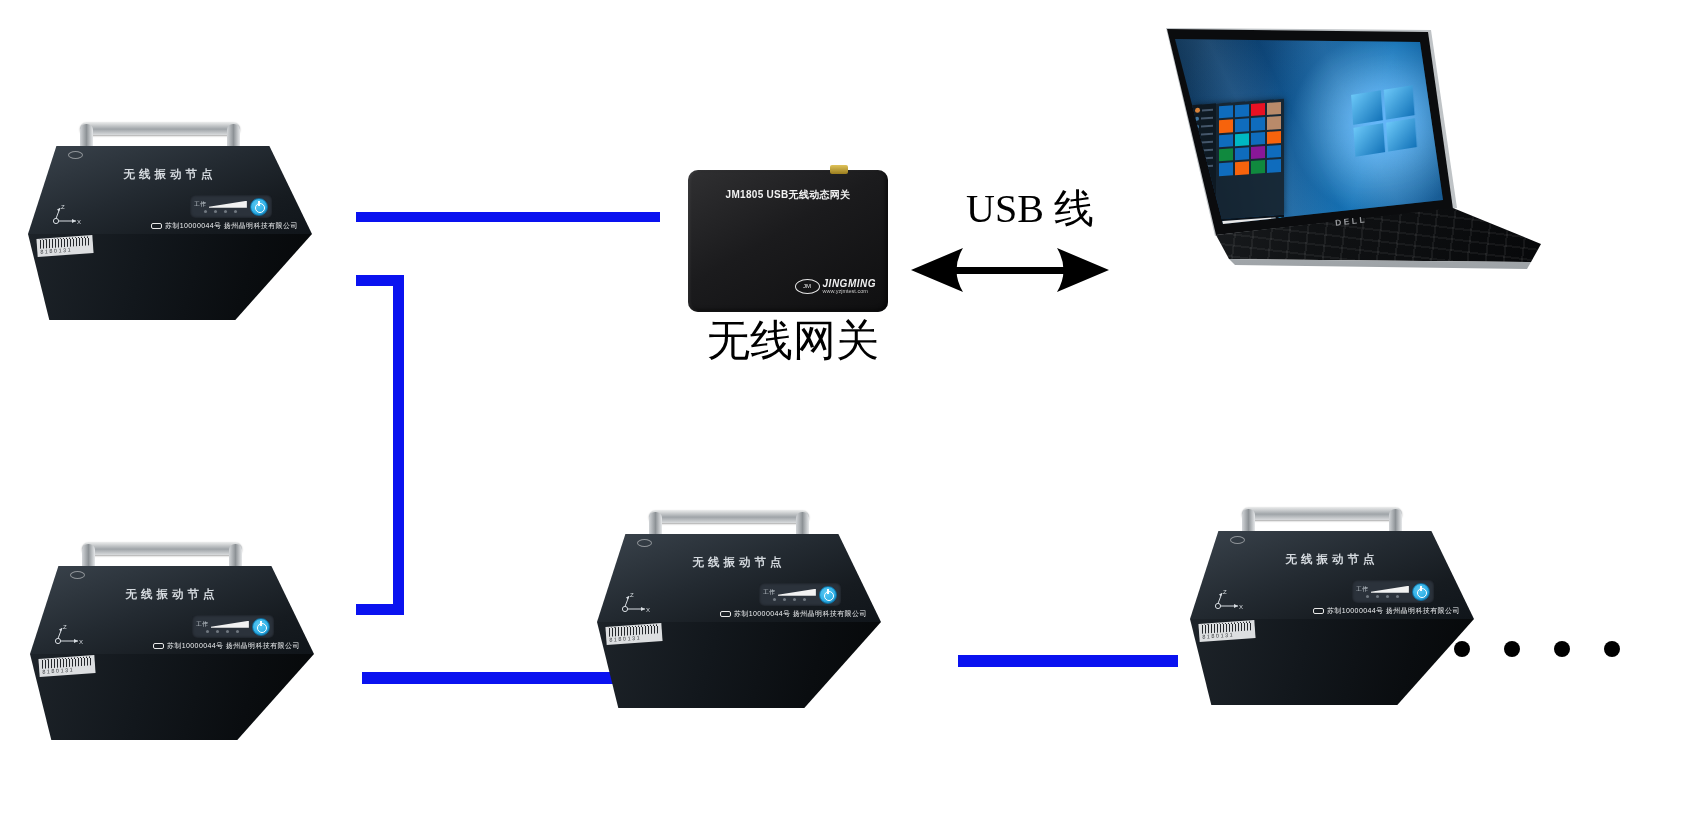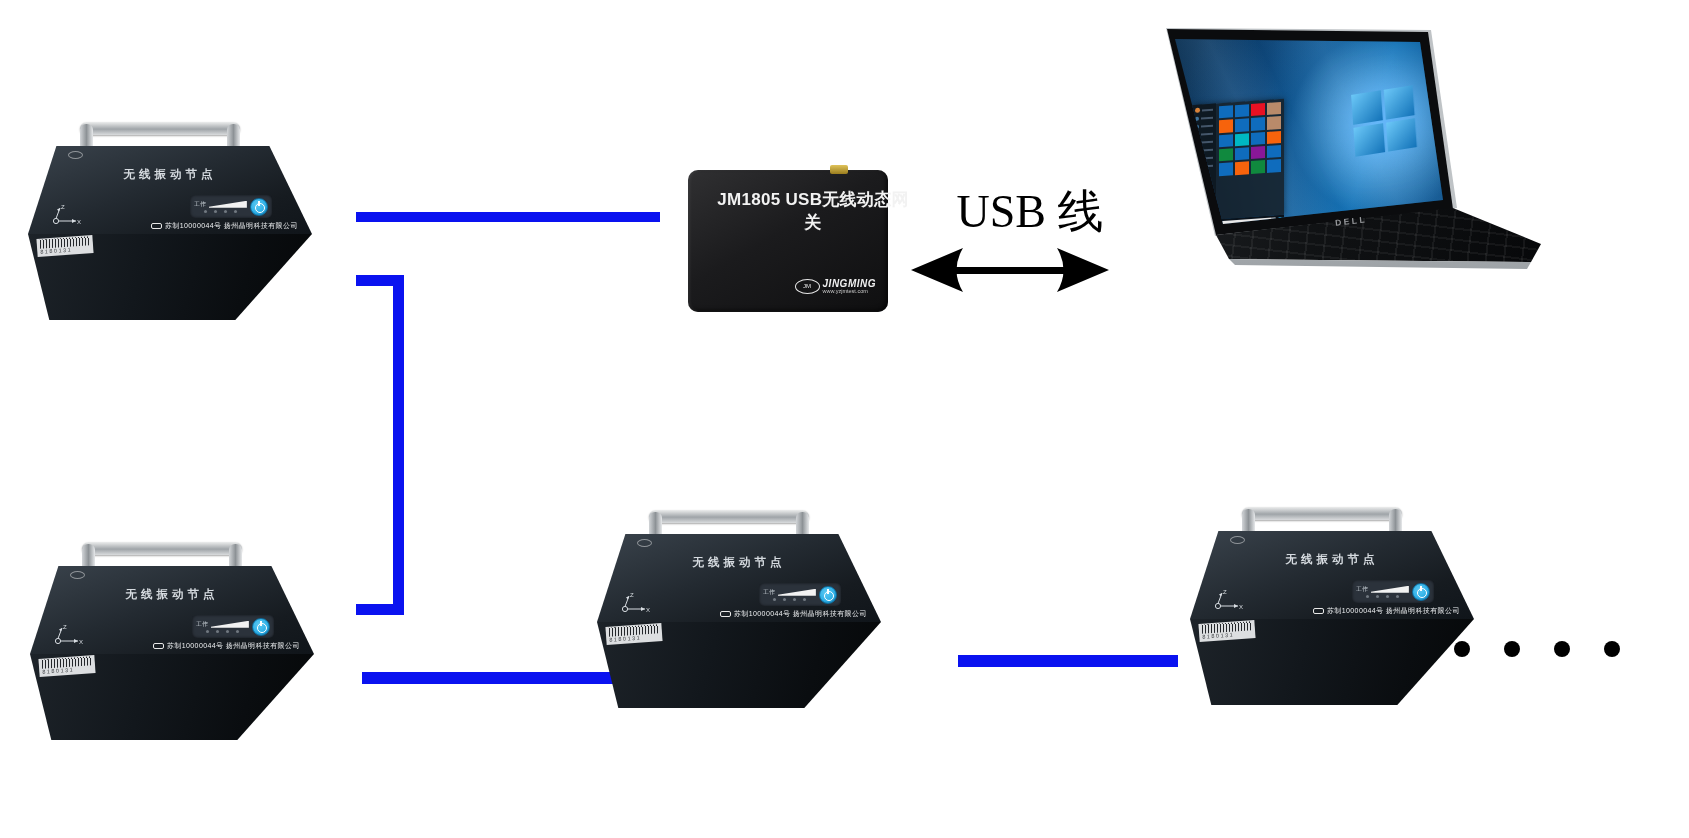--- a/index.html
+++ b/index.html
@@ -10,21 +10,21 @@
   }
   *{margin:0;padding:0;box-sizing:border-box;}
   html,body{background:#fff;}
   #canvas{position:relative;width:1689px;height:838px;background:#fff;overflow:hidden;
           font-family:"Liberation Sans","DejaVu Sans",sans-serif;}
 
   
   .big-label{position:absolute;text-align:center;color:#000;
              font-family:"Liberation Serif","DejaVu Serif",serif;}
   .lbl-eth{left:421px;top:136px;width:220px;font-size:50px;}
-  .lbl-usb{left:940px;top:181px;width:180px;font-size:46px;}
+  .lbl-usb{left:940px;top:181px;width:180px;font-size:40px;}
   .lbl-gw {left:683px;top:312px;width:220px;font-size:43px;}
 
   
   .cable{position:absolute;background:var(--line-blue);}
   .c-eth{left:356px;top:212px;width:304px;height:10px;}
   .c-br-top{left:356px;top:275px;width:48px;height:11px;}
   .c-br-vert{left:393px;top:275px;width:11px;height:340px;}
   .c-br-bot{left:356px;top:604px;width:48px;height:11px;}
   .c-23{left:362px;top:672px;width:252px;height:12px;}
   .c-34{left:958px;top:655px;width:220px;height:12px;}
@@ -78,21 +78,21 @@
     background:repeating-linear-gradient(90deg,#23262a 0 1px,transparent 1px 3px);}
   .bc-num{font-size:5.5px;color:#3a3d40;letter-spacing:1.5px;line-height:6px;}
 
   
   .gateway{position:absolute;left:688px;top:170px;width:200px;height:142px;border-radius:10px;
     background:linear-gradient(150deg,#303032,#1b1b1d 45%,#0f0f10);
     box-shadow:inset 2px 0 3px rgba(255,255,255,.08), inset -2px -2px 4px rgba(0,0,0,.6);}
   .gw-antenna{position:absolute;left:142px;top:-5px;width:18px;height:9px;border-radius:2px;
     background:linear-gradient(180deg,#e0c35a,#9a7d1e);}
   .gw-model{position:absolute;left:0;top:18px;width:100%;text-align:center;color:#f2f2f2;
-    font-size:17px;font-weight:bold;letter-spacing:.3px;margin-left:25px;}
+    font-size:10px;font-weight:bold;letter-spacing:.3px;}
   .gw-logo{position:absolute;right:12px;bottom:18px;display:flex;align-items:center;gap:3px;}
   .gw-ellipse{width:25px;height:15px;border:1.5px solid #e8e8e8;border-radius:50%;
     color:#e8e8e8;font-size:6px;display:flex;align-items:center;justify-content:center;}
   .gw-col{display:flex;flex-direction:column;line-height:1;}
   .gw-brand{color:#f0f0f0;font-size:10px;font-weight:bold;font-style:italic;letter-spacing:.5px;}
   .gw-url{color:#c9c9c9;font-size:5.5px;}
 
   
   .laptop{position:absolute;left:1063px;top:2px;width:482px;height:268px;}
   .lap-lid-edge{position:absolute;inset:0;background:#bfc3c6;
@@ -144,20 +144,21 @@
 <div id="canvas">
 
   <div class="cable c-eth"></div>
   <div class="cable c-br-top"></div>
   <div class="cable c-br-vert"></div>
   <div class="cable c-br-bot"></div>
   <div class="cable c-23"></div>
   <div class="cable c-34"></div>
 
   <div class="big-label lbl-usb">USB 线</div>
+  <div class="big-label lbl-gw">无线网关</div>
 
   <svg class="usb-arrow" viewBox="0 0 204 56">
     <rect x="30" y="25" width="144" height="7" fill="#000"></rect>
     <path d="M3 28 L55 6 Q42 28 55 50 Z" fill="#000"></path>
     <path d="M201 28 L149 6 Q162 28 149 50 Z" fill="#000"></path>
   </svg>
 
   <div class="node n1">
     <div class="handle-bar"></div>
     <div class="handle-leg leg-l"></div>

